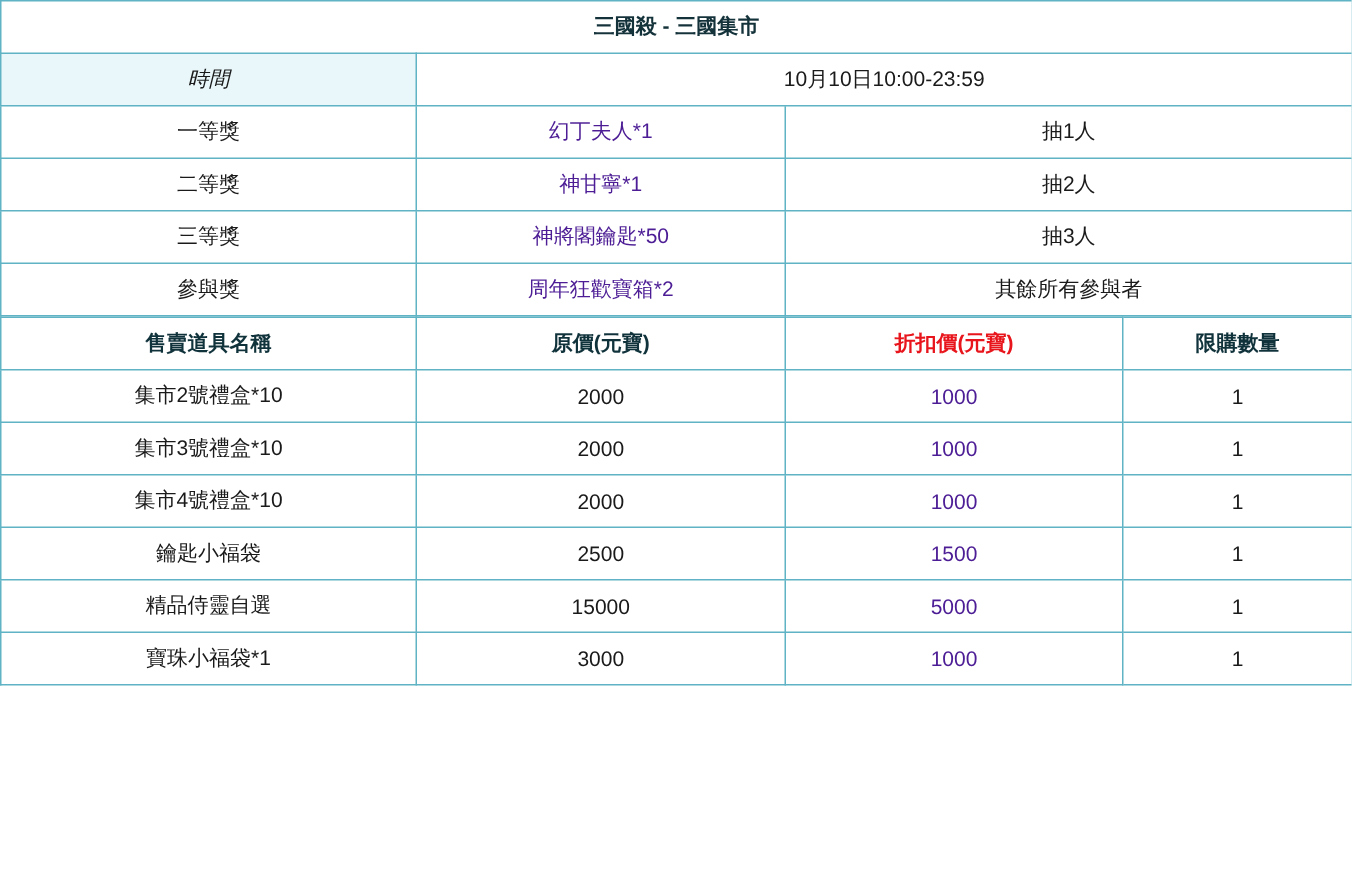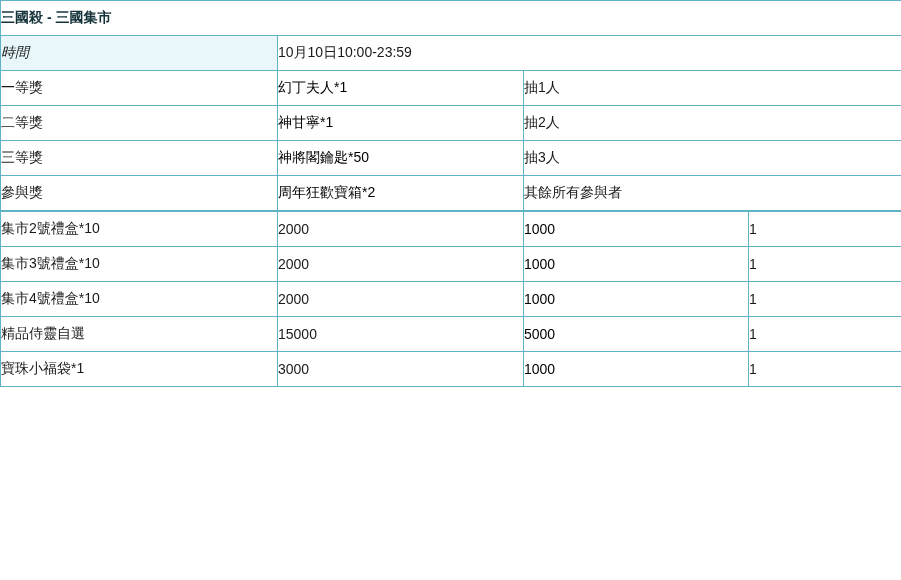--- a/index.html
+++ b/index.html
@@ -15,20 +15,21 @@
     color: #1a1a1a;
     overflow: hidden;
   }
   table.grid {
     width: 901px;
     border-collapse: collapse;
     table-layout: fixed;
   }
   table.grid td {
     border: 1px solid #5fb3c4;
+    text-align: center;
     vertical-align: middle;
     padding: 0;
     height: 34px;
     font-size: 14px;
     background: #ffffff;
   }
   .title-row td {
     background: #c9ecf2;
     font-weight: bold;
     font-size: 17px;
@@ -37,21 +38,21 @@
     border: 1px solid #5fb3c4;
   }
   .pale td {
     background: #e9f7fa;
   }
   .pale-label {
     background: #e9f7fa !important;
     font-style: italic;
   }
   .red {
-    color: #000000;
+    color: #4c1d95;
   }
   .hdr td {
     background: #7cc6d6;
     font-weight: bold;
     font-size: 15px;
     height: 32px;
     color: #10323b;
   }
   .hdr td.red {
     color: #e8161c;
@@ -110,39 +111,51 @@
 </table>
 
 <table class="grid">
   <colgroup>
     <col class="g1">
       <col class="g2">
       <col class="g3">
       <col class="g4">
   </colgroup>
   <tbody>
+    <tr class="hdr">
+      <td>售賣道具名稱</td>
+      <td>原價(元寶)</td>
+      <td class="red">折扣價(元寶)</td>
+      <td>限購數量</td>
+    </tr>
     <tr class="item-row">
       <td>集市2號禮盒*10</td>
       <td>2000</td>
       <td class="red">1000</td>
       <td>1</td>
     </tr>
     <tr class="item-row">
       <td>集市3號禮盒*10</td>
       <td>2000</td>
       <td class="red">1000</td>
       <td>1</td>
     </tr>
     <tr class="item-row">
       <td>集市4號禮盒*10</td>
       <td>2000</td>
       <td class="red">1000</td>
       <td>1</td>
     </tr>
     <tr class="item-row">
+      <td>鑰匙小福袋</td>
+      <td>2500</td>
+      <td class="red">1500</td>
+      <td>1</td>
+    </tr>
+    <tr class="item-row">
       <td>精品侍靈自選</td>
       <td>15000</td>
       <td class="red">5000</td>
       <td>1</td>
     </tr>
     <tr class="item-row">
       <td>寶珠小福袋*1</td>
       <td>3000</td>
       <td class="red">1000</td>
       <td>1</td>

